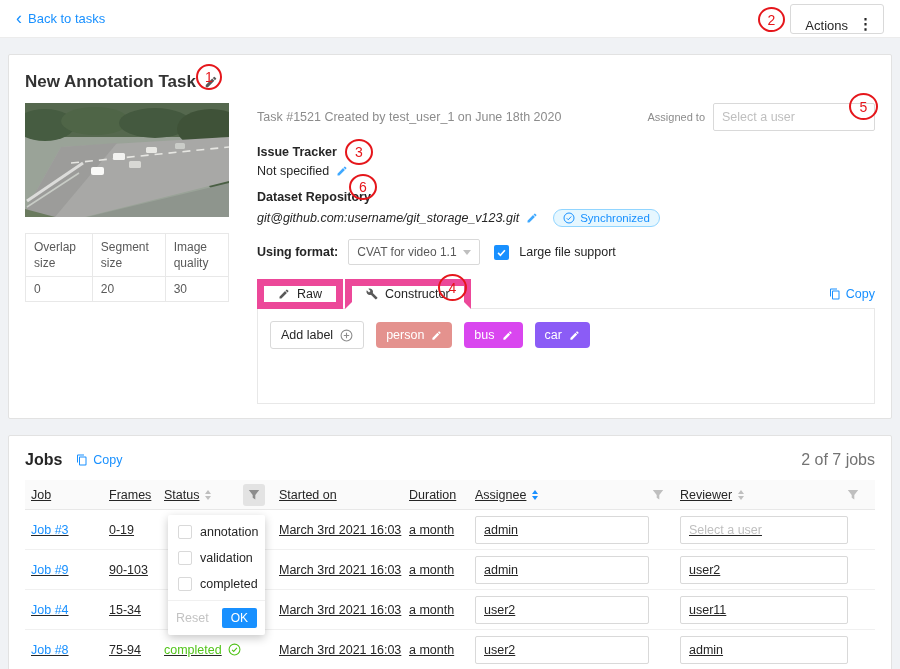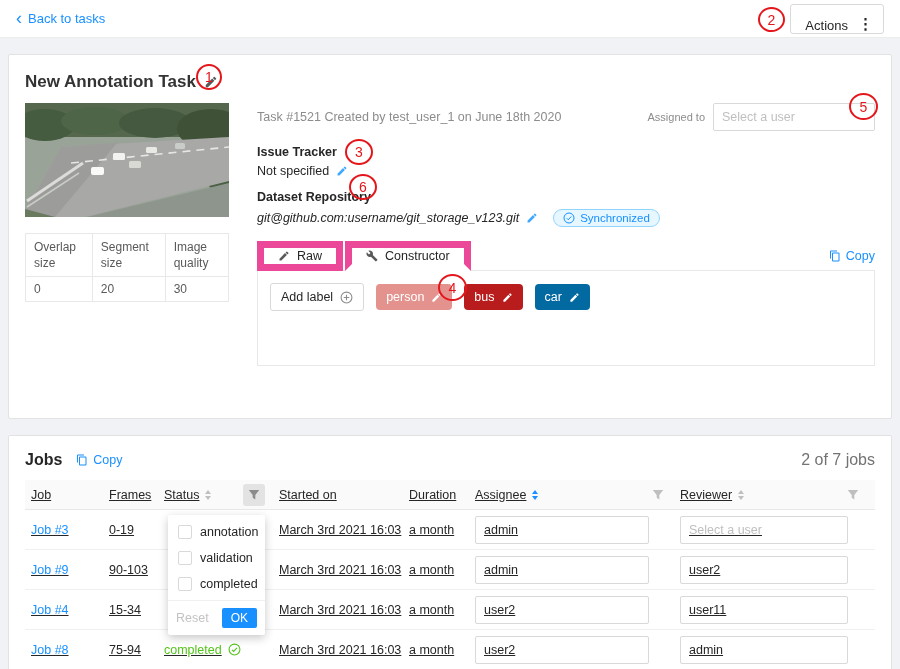--- a/index.html
+++ b/index.html
@@ -306,20 +306,33 @@
               <span class="icon">
                 <svg width="12" height="12">
                     <use href="#i-check-circle"></use>
                   </svg>
               </span>
               <span>Synchronized</span>
             </span>
           </div>
         </div>
 
+        <div class="format-row">
+          <span class="format-label">Using format:</span>
+          <div class="select-box">
+            <span>CVAT for video 1.1</span>
+            <span class="sel-caret"></span>
+          </div>
+          <span class="checkbox-checked">
+            <svg width="11" height="11">
+                <use href="#i-check"></use>
+              </svg>
+          </span>
+          <span class="cb-label">Large file support</span>
+        </div>
 
         <div class="tabs-row">
           <div class="tab">
             <span class="icon pencil-dark">
               <svg width="12" height="12">
                   <use href="#i-pencil"></use>
                 </svg>
             </span>
             <span>Raw</span>
           </div>
@@ -351,29 +364,29 @@
             </span>
           </button>
           <span class="label-tag" style="background-color: rgb(228, 146, 142);">
             <span>person</span>
             <span class="icon">
               <svg width="11" height="11">
                   <use href="#i-pencil"></use>
                 </svg>
             </span>
           </span>
-          <span class="label-tag" style="background-color: #b91c1c;">
+          <span class="label-tag" style="background-color: #d946ef;">
             <span>bus</span>
             <span class="icon">
               <svg width="11" height="11">
                   <use href="#i-pencil"></use>
                 </svg>
             </span>
           </span>
-          <span class="label-tag" style="background-color: #0369a1;">
+          <span class="label-tag" style="background-color: #8b5cf6;">
             <span>car</span>
             <span class="icon">
               <svg width="11" height="11">
                   <use href="#i-pencil"></use>
                 </svg>
             </span>
           </span>
         </div>
 
       </div>

